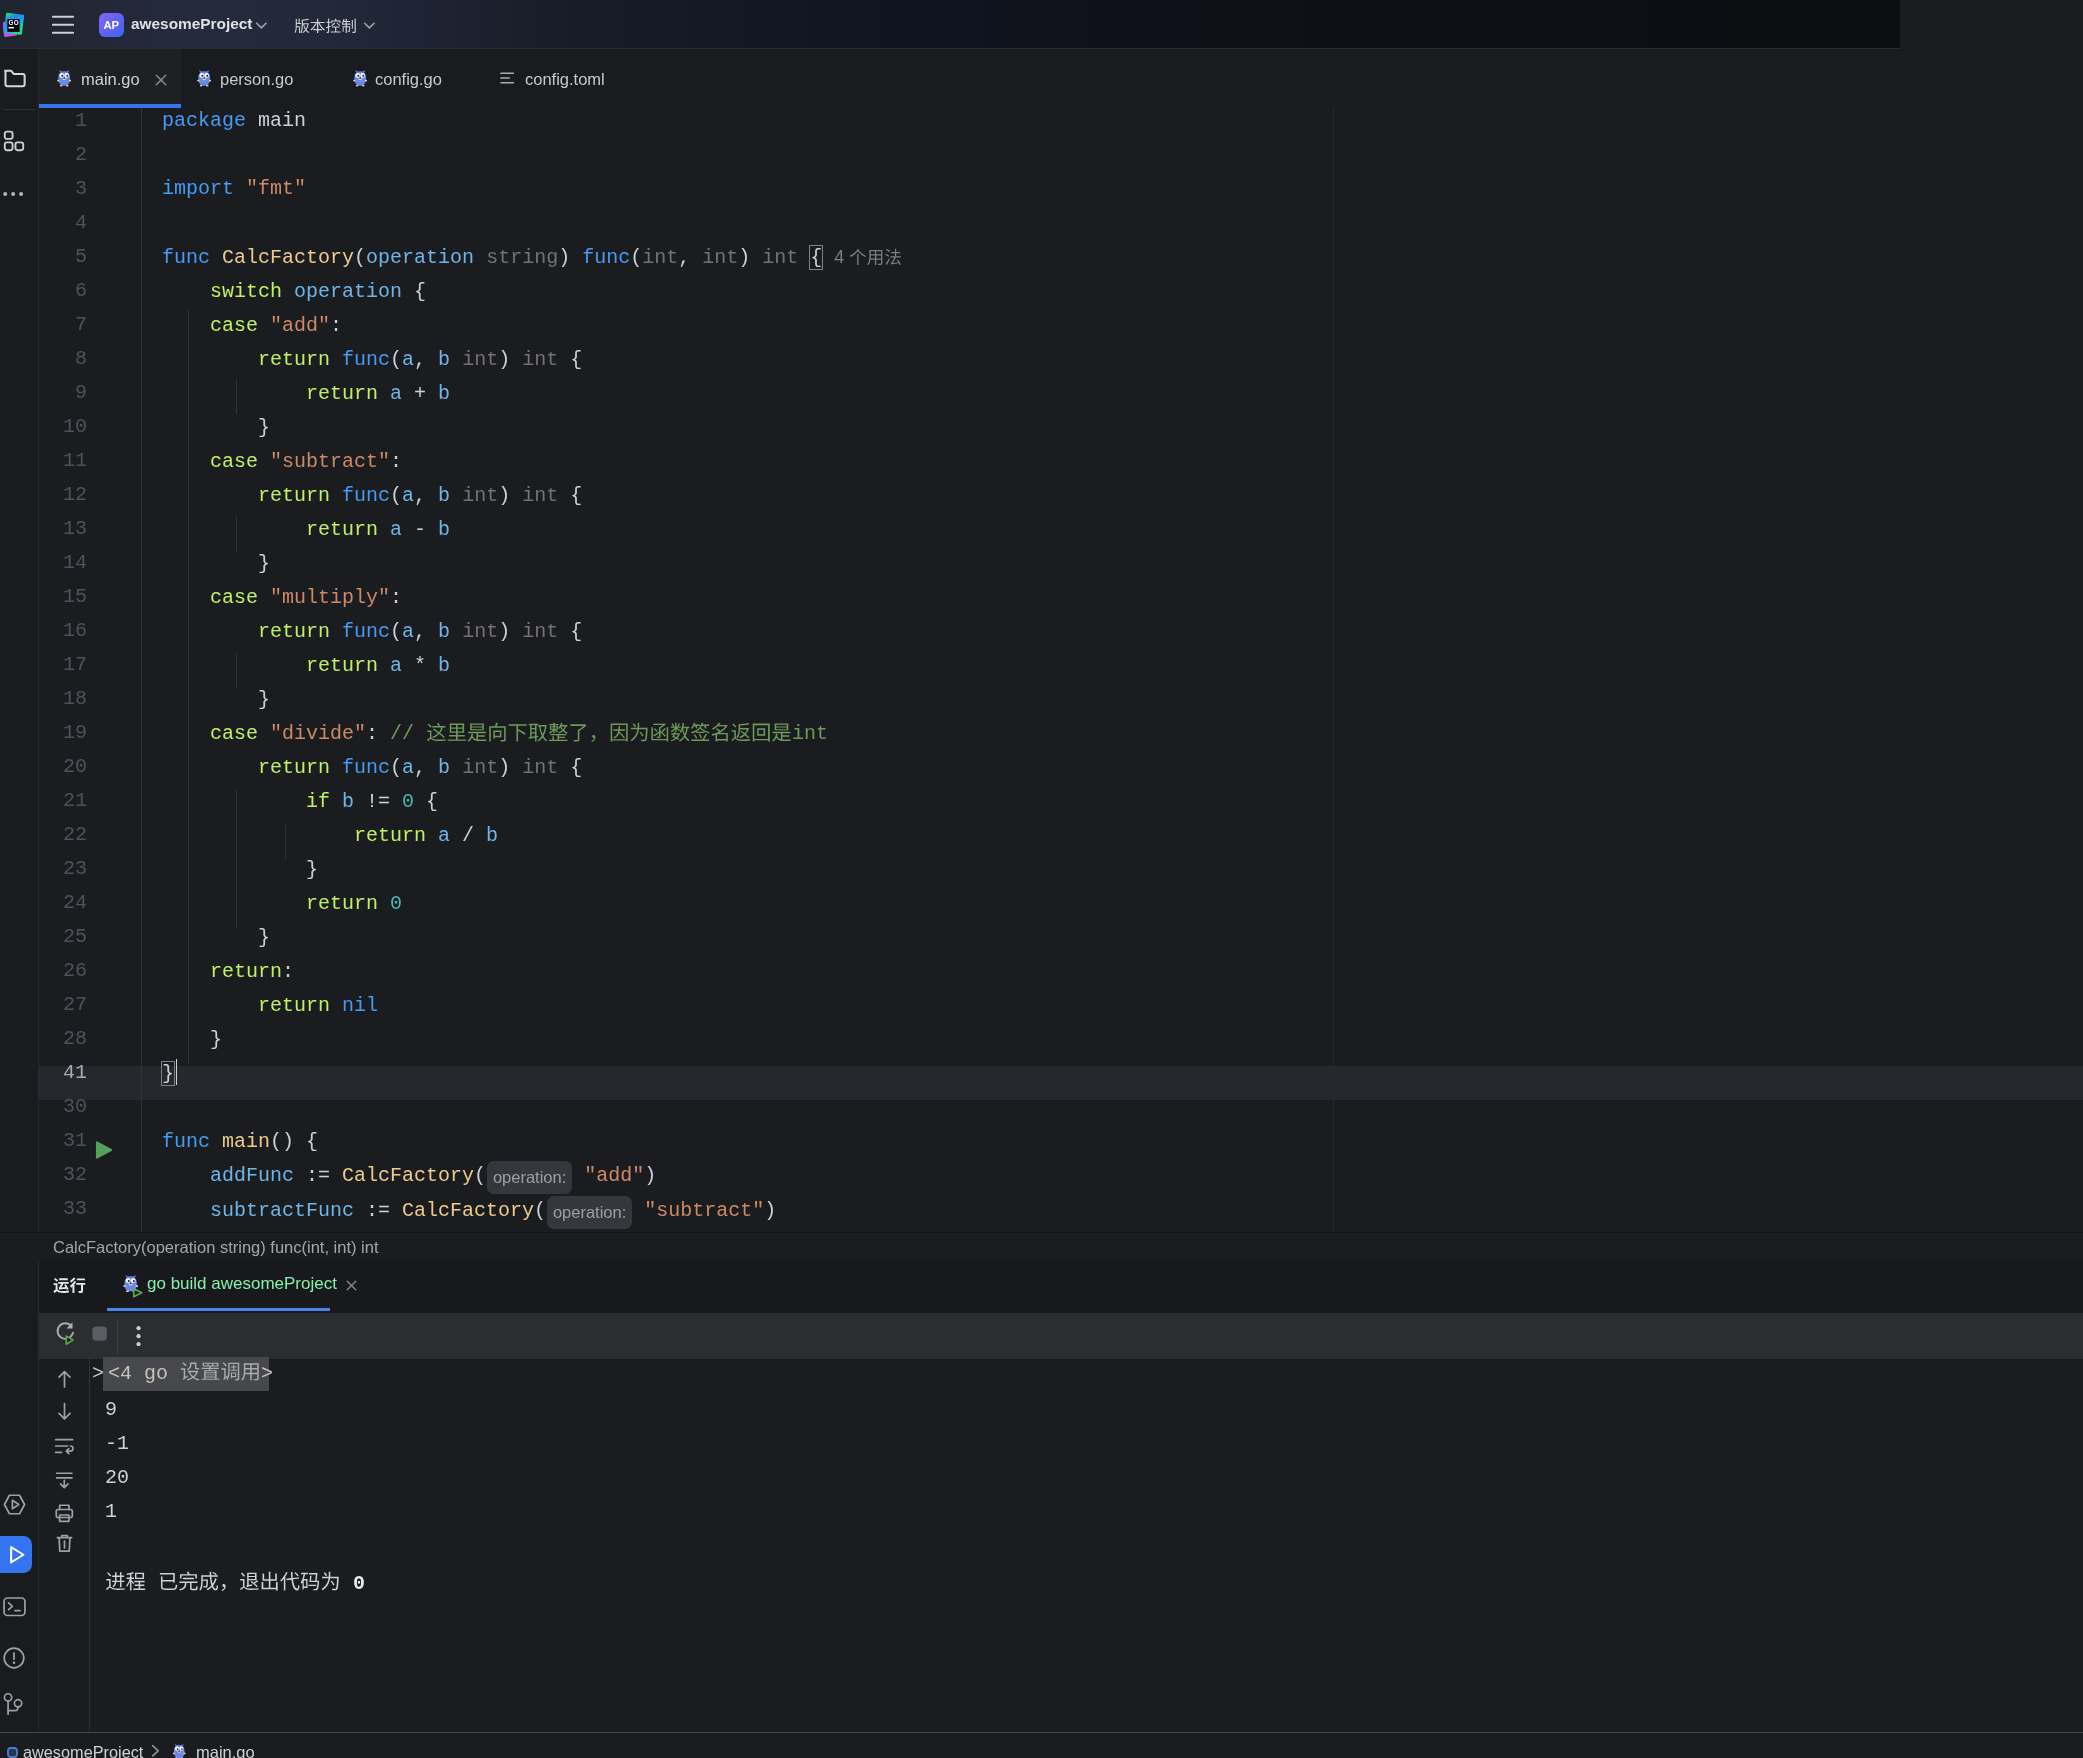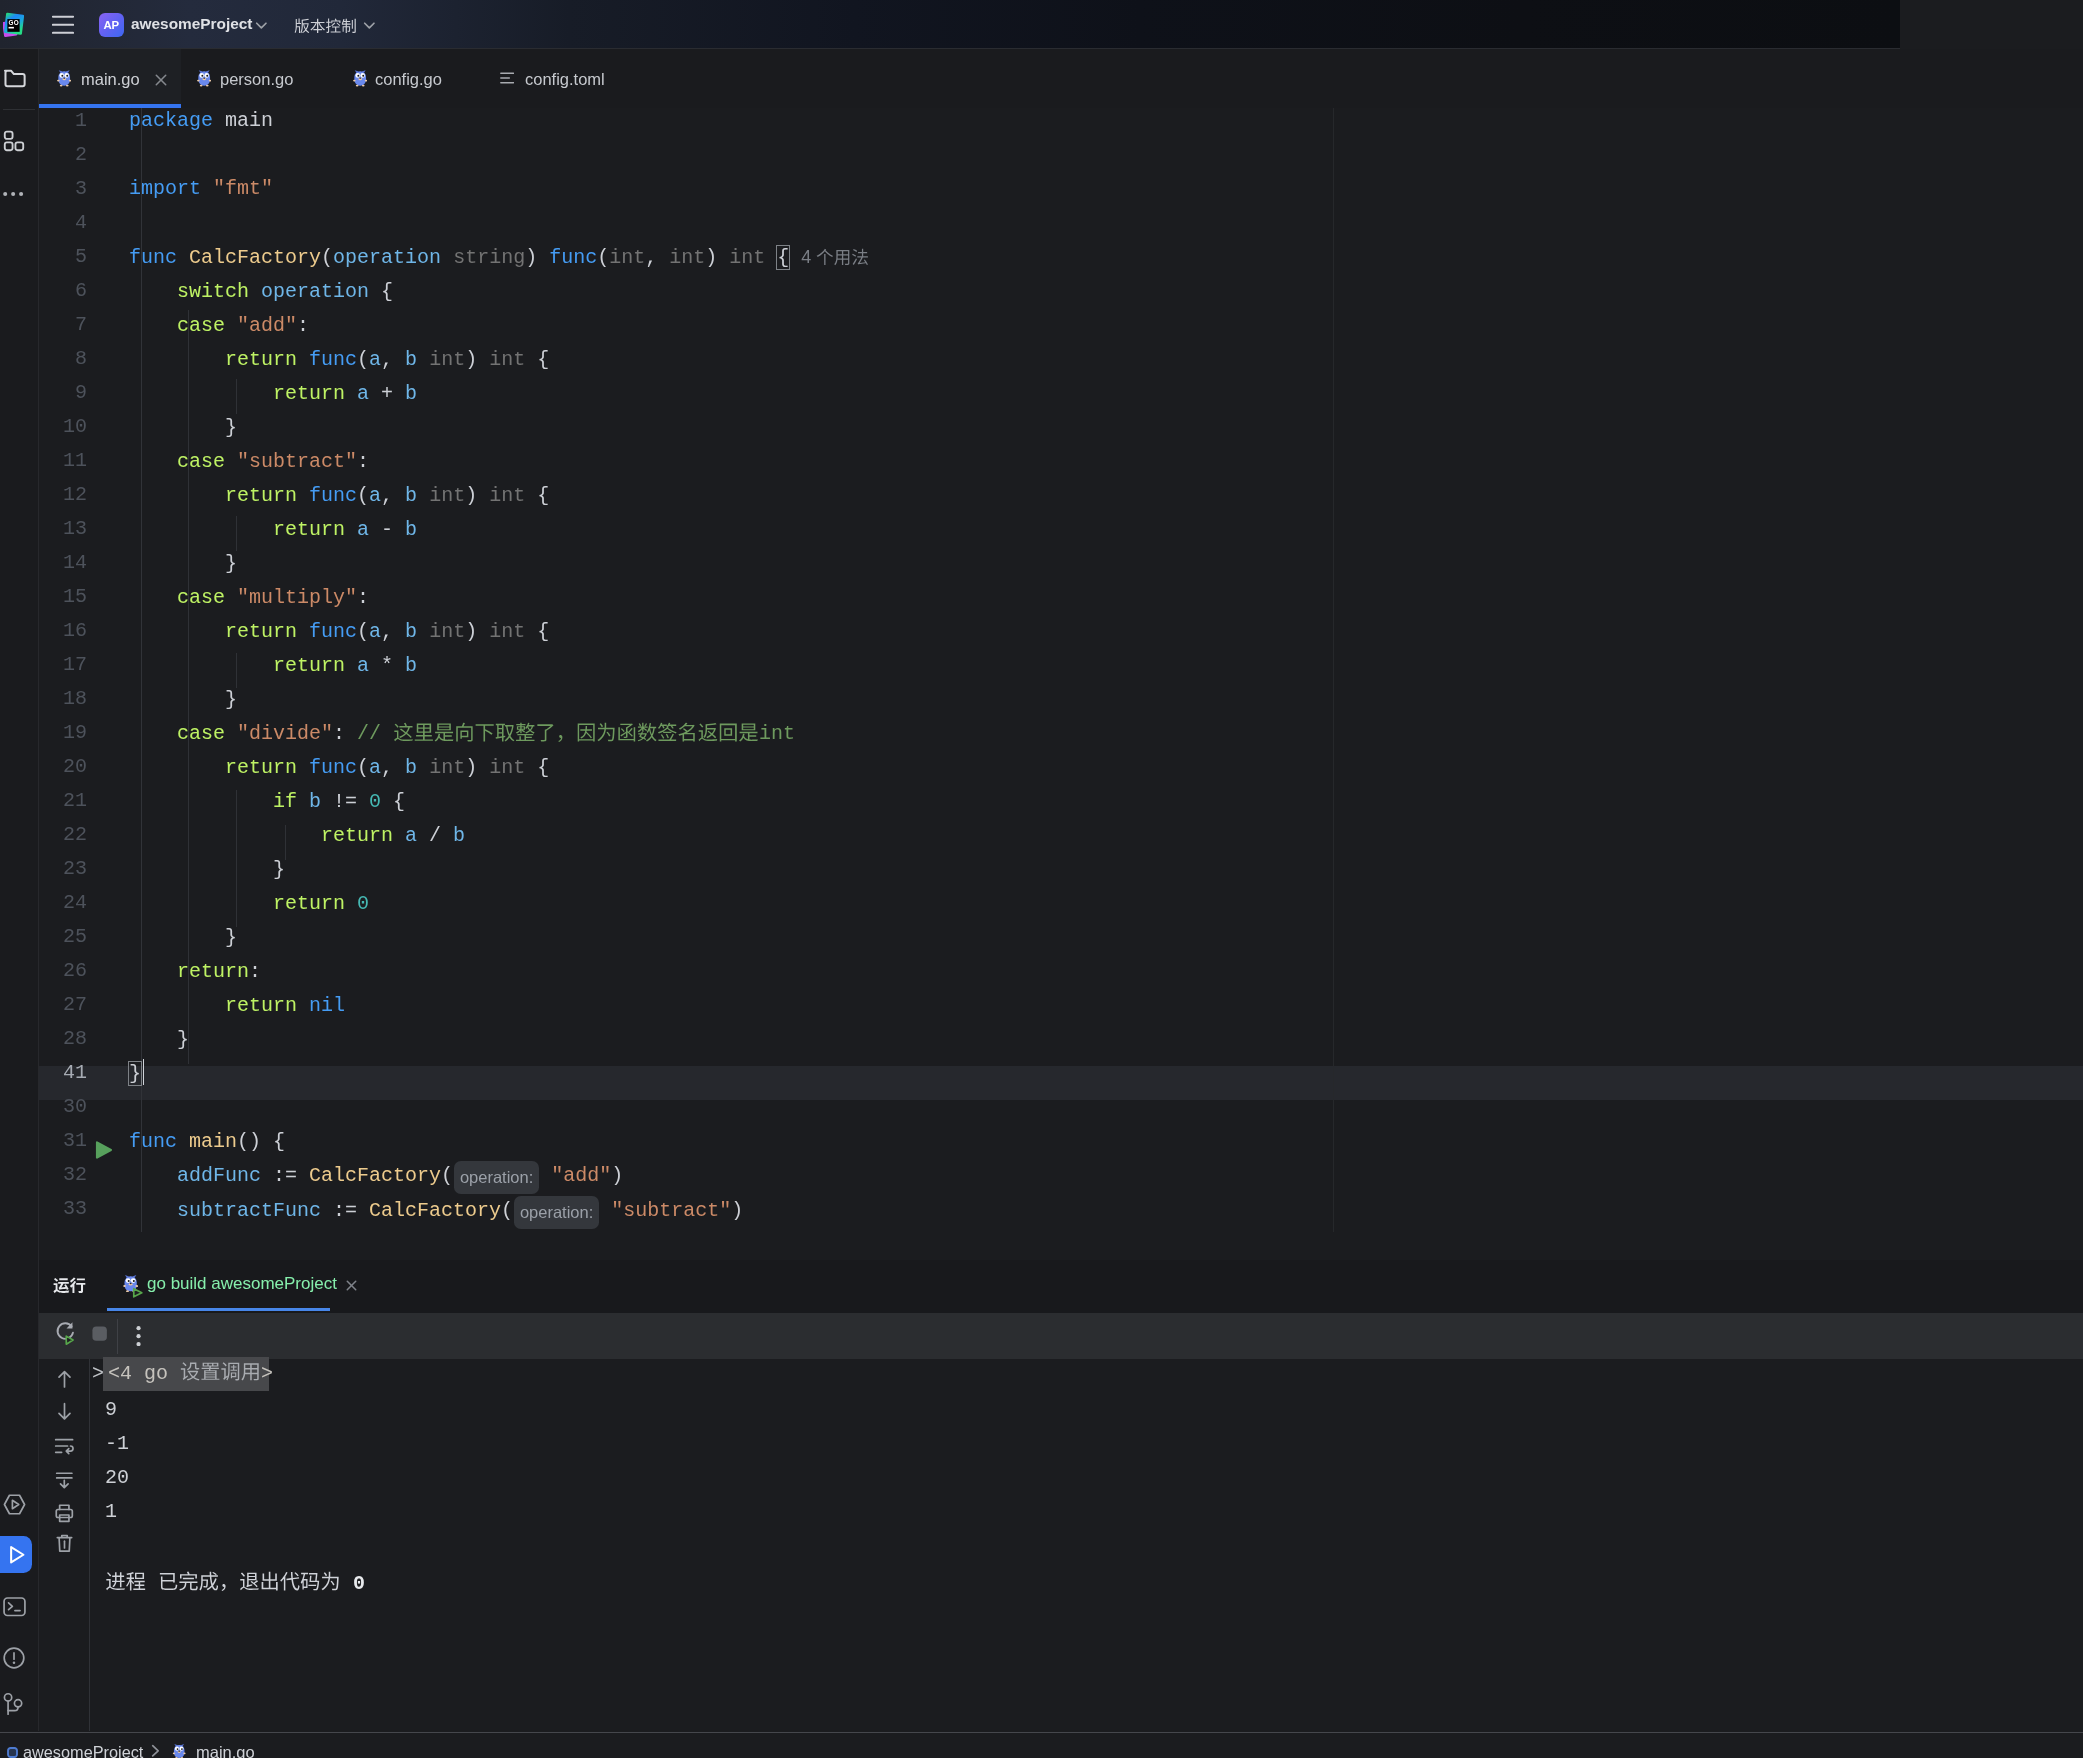--- a/index.html
+++ b/index.html
@@ -16,21 +16,21 @@
 .tabtxt.dim{color:#C6C9CE}
 
 #editor{position:absolute;left:39px;top:108px;width:2044px;height:1124px;background:#1B1C1F;overflow:hidden}
 #caretline{position:absolute;left:0;top:958px;width:2044px;height:34px;background:#26282D}
 #gutsep{position:absolute;left:102px;top:0;width:0.8px;height:1124px;background:#313338}
 .iguide{position:absolute;width:0.8px;background:#2F3136}
 #wrapguide{position:absolute;left:1294px;top:0;width:0.8px;height:1124px;background:#26282B}
 pre{font-family:"Liberation Mono",monospace;font-size:20px;line-height:34px}
 #nums{position:absolute;left:0;top:-3.6px;width:48px;text-align:right;color:#4D525B}
 #nums .cur{color:#A6ABB3}
-#code{position:absolute;left:90px;top:-3.6px;color:#CDD0D6}
+#code{position:absolute;left:123px;top:-3.6px;color:#CDD0D6}
 .kb{color:#459CF4}.kp{color:#bef264}.fn{color:#EDCB8D}.pr{color:#6FB6E8}.ty{color:#737373}.st{color:#CC8A67}.cm{color:#6E9A5E}.nm{color:#46B9B4}
 .bx{outline:0.8px solid #7E8287;outline-offset:0.8px}
 .caret{display:inline-block;width:1.7px;height:26px;background:#D0D4DA;vertical-align:-5.1px;margin-left:1.7px}
 .hint{color:#7A7E85}
 .chip{display:inline-block;height:33px;line-height:33px;background:#34373C;border-radius:6.8px;font-family:"Liberation Sans",sans-serif;font-size:16.5px;color:#9BA0A8;padding:0 6px;margin:0 0 0 0.8px;vertical-align:-1.7px}
 
 #runico{position:absolute;left:55px;top:1031px}
 
 #crumb{position:absolute;left:0;top:1232px;width:2083px;height:28px;background:#1B1C1F;border-top:0.8px solid #131418}
 #crumb span{position:absolute;left:53px;top:5.1px;font-size:16.5px;color:#A2A5AC}
@@ -255,20 +255,23 @@
     <span class="kp">return</span>:
         <span class="kp">return</span> <span class="kb">nil</span>
     }
 <span class="bx">}</span><span class="caret"></span>
 
 <span class="kb">func</span> <span class="fn">main</span>() {
     <span class="pr">addFunc</span> := <span class="fn">CalcFactory</span>(<span class="chip">operation:</span> <span class="st">"add"</span>)
     <span class="pr">subtractFunc</span> := <span class="fn">CalcFactory</span>(<span class="chip">operation:</span> <span class="st">"subtract"</span>)</pre>
 </div>
 
+<div id="crumb">
+      <span>CalcFactory(operation string) func(int, int) int</span>
+    </div>
 
 <div id="runhead">
   <svg style="position:absolute;left:14.4px;top:17px" width="33" height="16.5" viewBox="0 0 39.0 19.5">
         <path d="M7.4 1.6V3.8H17.4V1.6ZM1.1 2.8C2.1 3.6 3.7 4.8 4.4 5.5L6.1 3.9C5.3 3.2 3.7 2.1 2.6 1.3ZM7.4 15.0C8.2 14.7 9.2 14.5 15.8 13.9C16.0 14.4 16.3 14.9 16.4 15.3L18.5 14.3C17.8 12.8 16.3 10.3 15.2 8.5L13.3 9.4L14.7 11.9L9.9 12.3C10.8 11.0 11.7 9.5 12.4 8.1H18.7V5.9H6.1V8.1H9.6C8.9 9.7 8.1 11.2 7.7 11.6C7.3 12.2 7.0 12.6 6.6 12.7C6.9 13.3 7.3 14.5 7.4 15.0ZM5.3 7.3H0.7V9.4H3.1V14.9C2.2 15.3 1.3 16.0 0.5 16.8L2.1 19.1C2.9 18.0 3.8 16.7 4.4 16.7C4.9 16.7 5.5 17.3 6.3 17.8C7.7 18.5 9.3 18.8 11.7 18.8C13.8 18.8 17.0 18.7 18.4 18.6C18.4 17.9 18.9 16.7 19.1 16.0C17.1 16.3 13.8 16.5 11.8 16.5C9.7 16.5 7.9 16.4 6.6 15.6C6.1 15.3 5.7 15.0 5.3 14.8Z M28.2 1.7V3.9H37.7V1.7ZM24.5 0.6C23.5 1.9 21.6 3.7 20.0 4.8C20.4 5.2 21.0 6.2 21.3 6.7C23.2 5.4 25.3 3.4 26.7 1.5ZM27.4 7.1V9.3H33.1V16.1C33.1 16.4 33.0 16.5 32.7 16.5C32.3 16.5 31.0 16.5 29.9 16.5C30.2 17.2 30.5 18.2 30.6 18.9C32.4 18.9 33.6 18.8 34.5 18.5C35.3 18.1 35.5 17.5 35.5 16.2V9.3H38.2V7.1ZM25.2 4.8C23.9 7.1 21.8 9.3 19.8 10.7C20.3 11.2 21.1 12.2 21.4 12.7C21.9 12.3 22.4 11.8 23.0 11.3V18.9H25.3V8.7C26.1 7.7 26.8 6.7 27.4 5.7Z" fill="#E6E8EB"></path>
       </svg>
   <svg class="abs" style="left:84px;top:13.6px" width="15.3" height="18.6" viewBox="0 0 17 21">
         <use href="#goph"></use>
       </svg>
   <svg class="abs" style="left:93px;top:27px" width="12" height="11" viewBox="0 0 14 13">
         <path d="M2,2 L11.5,6.8 L2,11.6 Z" fill="#1E1F22" stroke="#57A64B" stroke-width="2" stroke-linejoin="round"></path>

